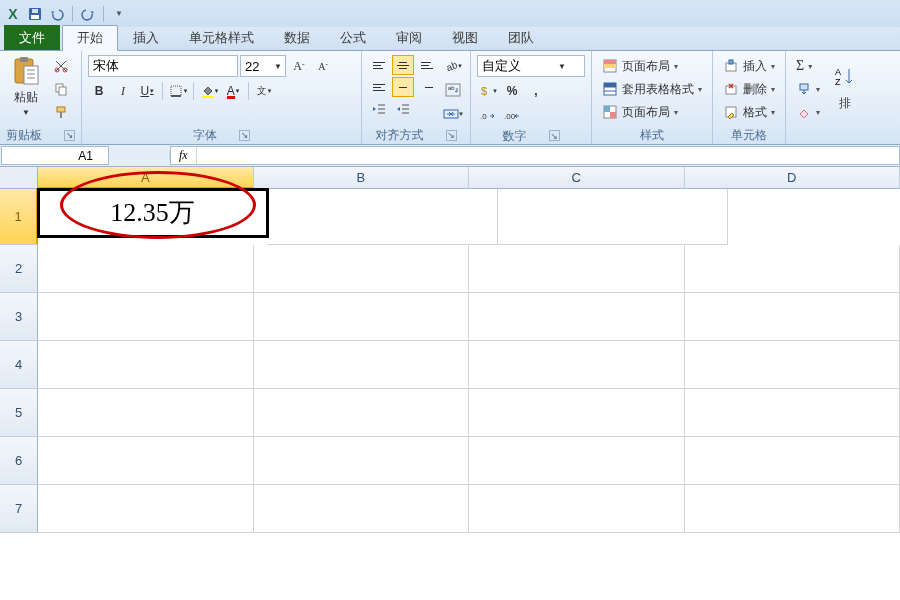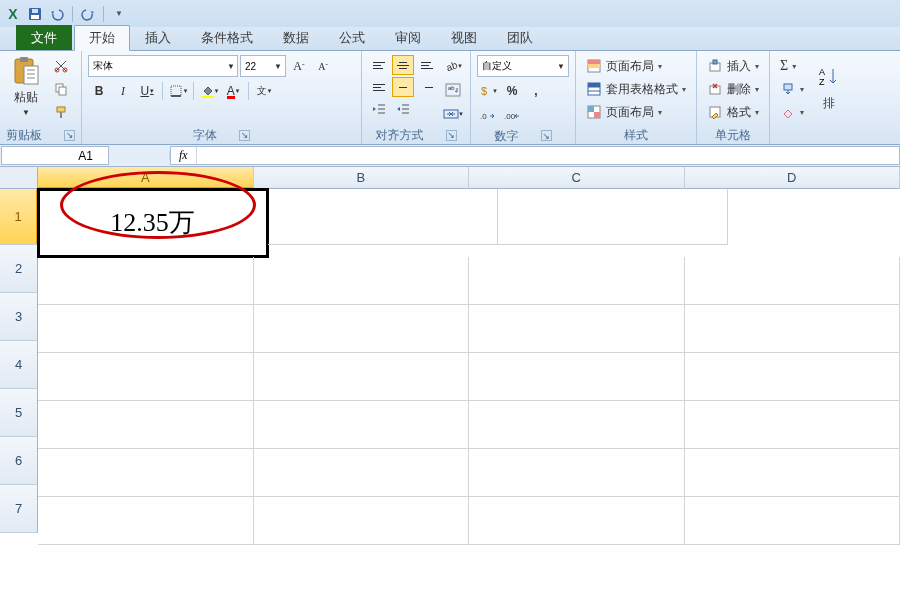--- a/index.html
+++ b/index.html
@@ -7,41 +7,41 @@
   
   
   .title-bar { height: 27px; background: linear-gradient(#d6e5f5, #cbdff2); display: flex; align-items: center; padding: 0 4px; }
   .title-bar .qat { display: flex; align-items: center; gap: 4px; }
   .title-bar .qat-icon { width: 18px; height: 18px; display: inline-flex; align-items: center; justify-content: center; }
   .excel-icon { color: #217346; font-weight: bold; font-size: 14px; }
   .title-bar .qat-sep { width: 1px; height: 16px; background: #a0b8d0; margin: 0 2px; }
   .title-text { flex: 1; text-align: center; color: #3b3b3b; font-size: 12px; }
   
   
-  .ribbon-tabs { height: 24px; background: linear-gradient(#dbe8f6, #cfe0f1); display: flex; align-items: flex-end; padding-left: 16px; border-bottom: 1px solid #8ba8c7; }
+  .ribbon-tabs { height: 24px; background: linear-gradient(#dbe8f6, #cfe0f1); display: flex; align-items: flex-end; padding-left: 4px; border-bottom: 1px solid #8ba8c7; }
   .tab { padding: 3px 14px; font-size: 13px; color: #3a3a3a; cursor: pointer; border: 1px solid transparent; border-bottom: none; }
   .tab.file { background: #1e6e1e; color: #fff; border-radius: 0; padding: 3px 14px; margin-right: 2px; }
   .tab.active { background: #f5f9fd; border: 1px solid #8ba8c7; border-bottom: 1px solid #f5f9fd; border-radius: 2px 2px 0 0; margin-bottom: -1px; }
   
   
   .ribbon { height: 94px; background: linear-gradient(#f5f9fd, #e4eef9 60%, #d5e4f3); display: flex; border-bottom: 1px solid #8ba8c7; }
   .group { display: flex; flex-direction: column; padding: 2px 6px 0 6px; border-right: 1px solid #b6c9de; }
   .group-body { flex: 1; display: flex; align-items: flex-start; gap: 4px; }
   .group-label { height: 18px; line-height: 14px; text-align: center; color: #4a6b8f; font-size: 12px; display: flex; justify-content: center; align-items: center; gap: 18px; }
   .group-label .dlg { font-size: 9px; color: #4a6b8f; margin-left: 4px; border: 1px solid #9bb3cc; width: 11px; height: 11px; display: inline-flex; align-items: center; justify-content: center; }
   
   .vstack { display: flex; flex-direction: column; gap: 1px; }
   
   .big-btn { display: flex; flex-direction: column; align-items: center; justify-content: flex-start; width: 40px; height: 66px; padding-top: 2px; gap: 2px; font-size: 12px; color: #333; }
   .big-btn .icon32 { width: 32px; height: 32px; display: flex; align-items: center; justify-content: center; font-size: 22px; }
   
   .small-btn { width: 22px; height: 22px; display: inline-flex; align-items: center; justify-content: center; color: #333; font-size: 12px; border: 1px solid transparent; }
   
   .combo { height: 22px; background: #fff; border: 1px solid #a7bcd3; display: inline-flex; align-items: center; padding: 0 2px 0 4px; font-size: 12px; }
-  .combo input { border: none; outline: none; font-size: 10px; background: transparent; }
+  .combo input { border: none; outline: none; font-size: 13px; background: transparent; }
   .combo .dd { width: 12px; text-align: center; color: #333; font-size: 8px; margin-left: 2px; }
   
   .row { display: flex; align-items: center; gap: 2px; }
   
   .bold { font-weight: bold; }
   .italic { font-style: italic; font-family: serif; }
   .underline { text-decoration: underline; }
   
   .align-btn { width: 22px; height: 20px; display: inline-flex; align-items: center; justify-content: center; border: 1px solid transparent; }
   .align-btn.active { border: 1px solid #e5a500; background: #ffe9a7; }
@@ -104,21 +104,21 @@
     </span>
     <span class="qat-sep"></span>
     <span class="qat-icon" style="font-size:8px;color:#555;">▼</span>
   </div>
 </div>
 
 <div class="ribbon-tabs">
   <div class="tab file">文件</div>
   <div class="tab active">开始</div>
   <div class="tab">插入</div>
-  <div class="tab">条件格式</div>
+  <div class="tab">单元格样式</div>
   <div class="tab">数据</div>
   <div class="tab">公式</div>
   <div class="tab">审阅</div>
   <div class="tab">视图</div>
   <div class="tab">团队</div>
 </div>
 
 <div class="ribbon">
 
   <div class="group">
@@ -311,21 +311,21 @@
       </div>
     </div>
     <div class="group-label">
       <span>对齐方式</span>
       <span class="dlg">↘</span>
     </div>
   </div>
 
   <div class="group">
     <div class="group-body vstack" style="gap:3px;padding-top:2px;">
-      <div class="combo" style="width:92px;">
+      <div class="combo" style="width:108px;">
         <input style="width: 72px;" value="自定义">
         <span class="dd">▼</span>
       </div>
       <div class="row">
         <span class="small-btn">
           <svg width="14" height="14" viewBox="0 0 14 14">
               <text x="2" y="11" font-size="11" fill="#b8860b">$</text>
             </svg>
             <span style="font-size:7px;">▾</span>
         </span>
@@ -501,21 +501,21 @@
       <div class="row-h sel" style="height: 56px;">1</div>
       <div class="row-h" style="height: 48px;">2</div>
       <div class="row-h" style="height: 48px;">3</div>
       <div class="row-h" style="height: 48px;">4</div>
       <div class="row-h" style="height: 48px;">5</div>
       <div class="row-h" style="height: 48px;">6</div>
       <div class="row-h" style="height: 48px;">7</div>
     </div>
   <div class="cells" id="cells">
       <div class="cell-row">
-        <div class="cell selected" style="width: 230px; height: 68px;">12.35万</div>
+        <div class="cell selected" style="width: 230px; height: 48px;">12.35万</div>
         <div class="cell" style="width: 230px; height: 56px;"></div>
         <div class="cell" style="width: 230px; height: 56px;"></div>
       </div>
       <div class="cell-row">
         <div class="cell" style="width: 230px; height: 48px;"></div>
         <div class="cell" style="width: 230px; height: 48px;"></div>
         <div class="cell" style="width: 230px; height: 48px;"></div>
         <div class="cell" style="width: 230px; height: 48px;"></div>
       </div>
       <div class="cell-row">

